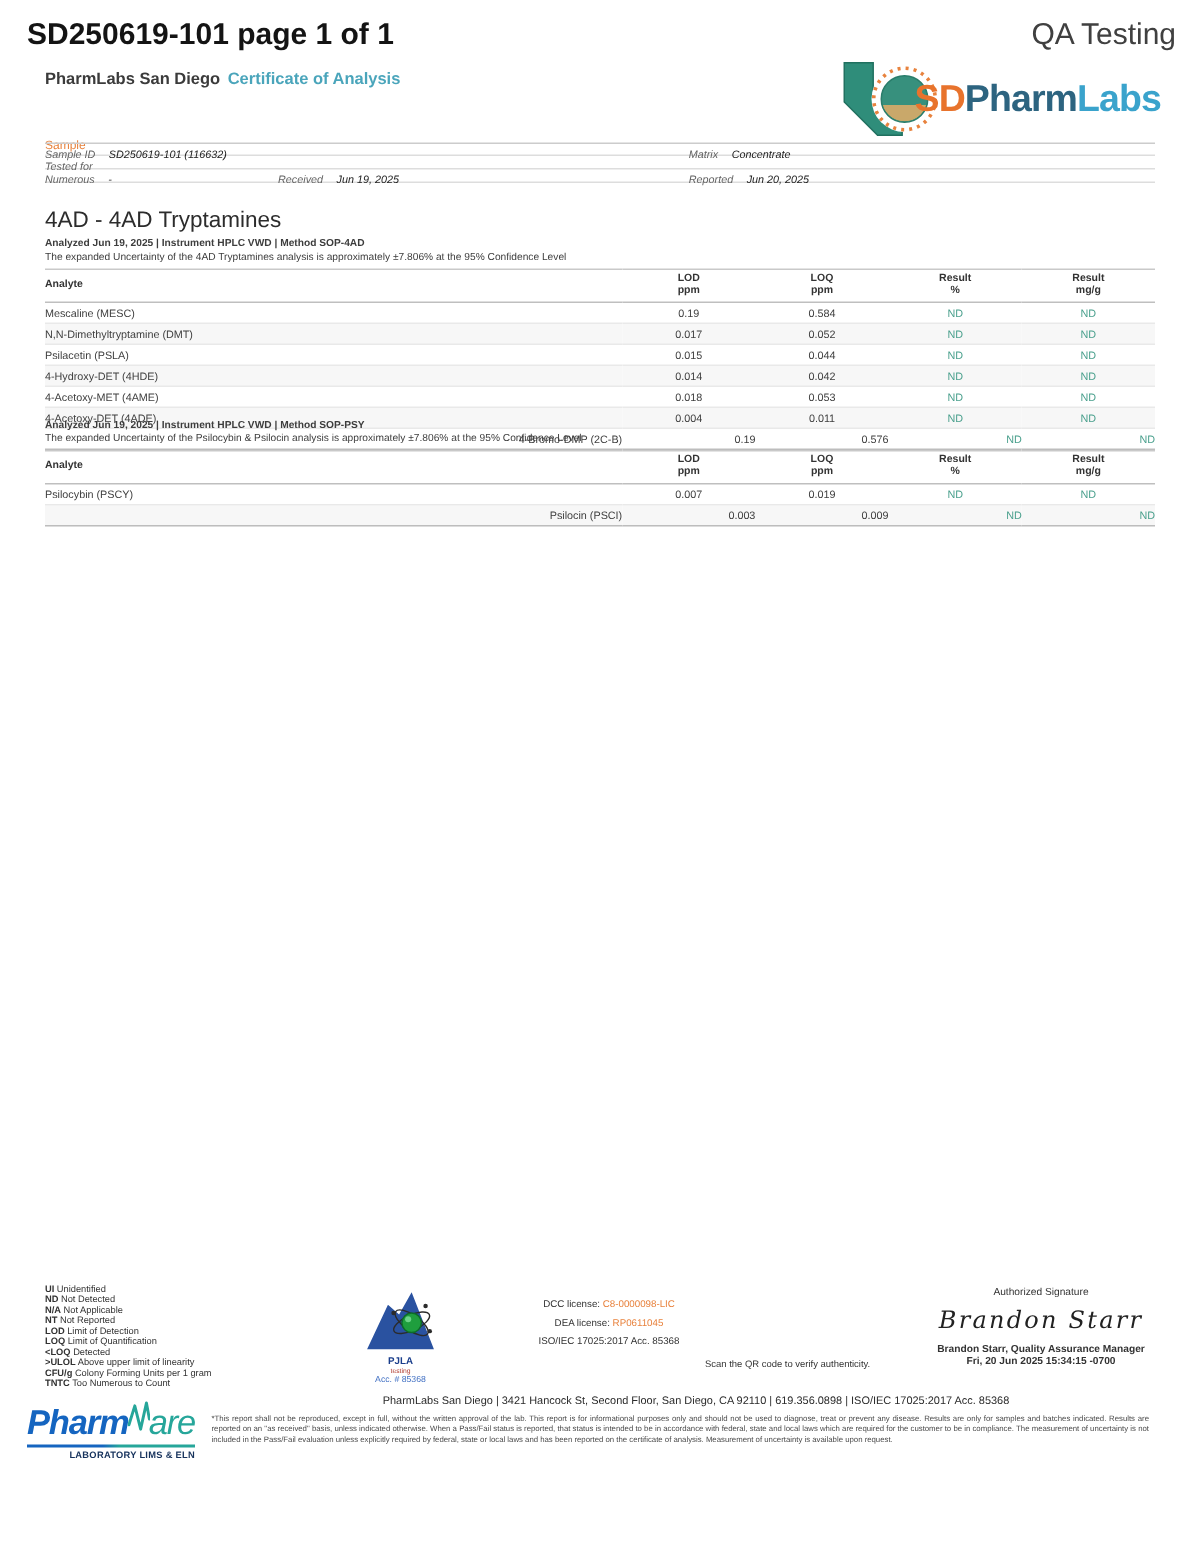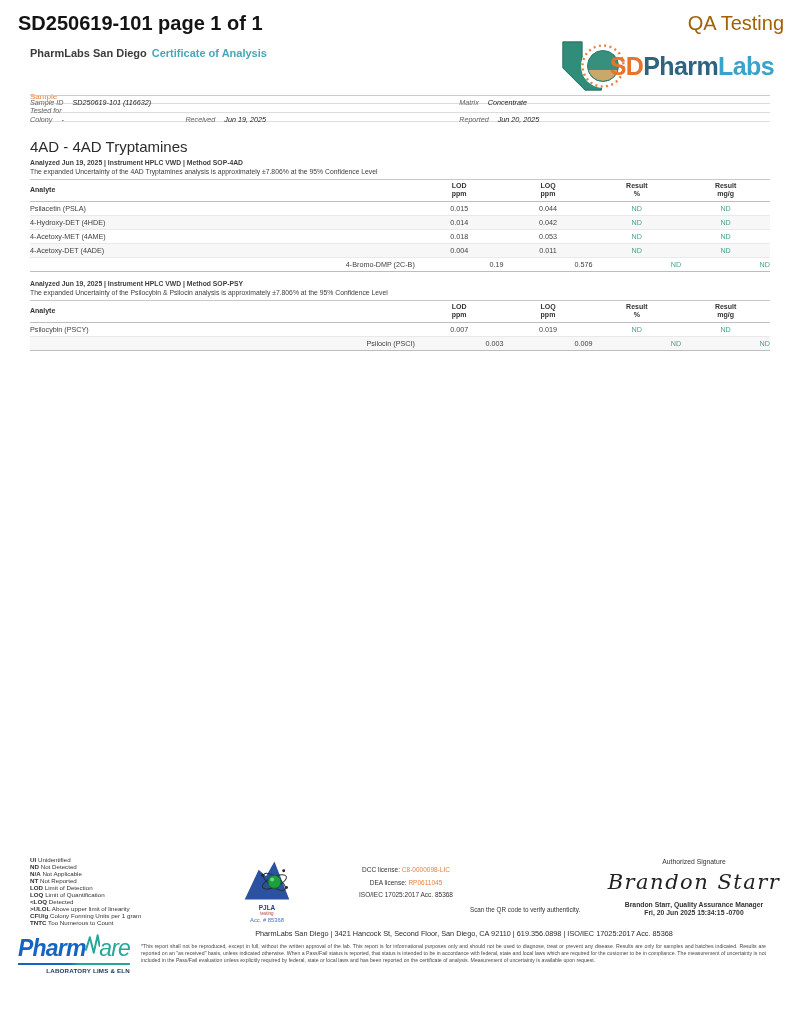--- a/index.html
+++ b/index.html
@@ -2,21 +2,21 @@
 <html><head>
 <meta charset="utf-8">
 <style>
   * { box-sizing: border-box; }
   body { margin:0; background:#ffffff; }
   .page { position:relative; width:800px; height:1035px; background:#fff;
           font-family:"Liberation Sans", sans-serif; color:#2e2e2e; overflow:hidden; }
 
   
   .doc-ref { position:absolute; left:18px; top:12px; font-size:20px; font-weight:700; color:#141414; }
-  .qa-label { position:absolute; right:16px; top:12px; font-size:20px; font-weight:500; color:#a16207; }
+  .qa-label { position:absolute; right:16px; top:12px; font-size:20px; font-weight:500; color:#404040; }
 
   .lab-line { position:absolute; left:30px; top:47px; font-size:11px; font-weight:700; color:#3b3b3b; }
   .lab-line .doctype { color:#4aa5bb; font-weight:600; margin-left:5px; }
   .sample-label { position:absolute; left:30px; top:92px; font-size:8px; color:#e8823d; }
 
   
   .brand-logo { position:absolute; right:26px; top:38px; display:flex; align-items:center; }
   .brand-text { font-size:25px; font-weight:600; letter-spacing:-0.6px; margin-left:-16px; position:relative; z-index:2; }
   .brand-sd { color:#e8732c; } .brand-pharm { color:#2d6480; } .brand-labs { color:#3aa3cc; }
 
@@ -55,21 +55,21 @@
   .pjla-sub  { font-size:4.5px; color:#b03a2e; }
   .pjla-acc  { font-size:5.8px; color:#4472c4; margin-top:1px; }
 
   .licenses { position:absolute; left:336px; top:864px; width:140px; text-align:center;
               font-size:6.5px; line-height:12.6px; color:#333; }
   .licenses .num { color:#e8823d; }
   .qr-note { position:absolute; left:470px; top:906px; font-size:6.3px; color:#333; }
 
   .sig-block { position:absolute; left:598px; top:858px; width:192px; text-align:center; }
   .sig-label { font-size:6.8px; color:#333; }
-  .sig-script { font-family:"DejaVu Serif", serif; font-style:italic; font-size:21px; color:#222;
+  .sig-script { font-family:"DejaVu Serif", serif; font-style:italic; font-size:16px; color:#222;
                 margin-top:5px; letter-spacing:1.5px; white-space:nowrap; }
   .sig-name { font-size:6.8px; font-weight:600; color:#333; margin-top:7px; }
   .sig-date { font-size:6.8px; font-weight:600; color:#333; margin-top:1px; }
 
   .pharmware { position:absolute; left:18px; top:934px; width:112px; }
   .pw-row { display:flex; align-items:baseline; }
   .pw-pharm { font-size:23px; font-style:italic; font-weight:700; color:#1565c0; letter-spacing:-0.8px; }
   .pw-ware  { font-size:23px; font-style:italic; font-weight:500; color:#26a69a; letter-spacing:-0.8px; }
   .pw-underline { height:2px; background:linear-gradient(to right,#1565c0 45%, #26a69a 55%); margin-top:1px; }
   .pw-tag { font-size:6.2px; font-weight:700; color:#16325c; text-align:right; margin-top:1.5px; letter-spacing:0.2px; }
@@ -108,21 +108,21 @@
 
   <div class="info-table">
     <div class="info-row first">
       <span class="cell" style="left:0;"><span class="lbl">Sample ID</span><span class="val">SD250619-101 (116632)</span></span>
       <span class="cell" style="left:58%;"><span class="lbl">Matrix</span><span class="val">Concentrate</span></span>
     </div>
     <div class="info-row">
       <span class="cell" style="left:0;"><span class="lbl">Tested for</span></span>
     </div>
     <div class="info-row">
-      <span class="cell" style="left:0;"><span class="lbl">Colony</span><span class="val">-</span></span>
+      <span class="cell" style="left:0;"><span class="lbl">Numerous</span><span class="val">-</span></span>
       <span class="cell" style="left:21%;"><span class="lbl">Received</span><span class="val">Jun 19, 2025</span></span>
       <span class="cell" style="left:58%;"><span class="lbl">Reported</span><span class="val">Jun 20, 2025</span></span>
     </div>
   </div>
 
   <div class="section sec-0">
     <div class="sec-title">4AD - 4AD Tryptamines</div>
     <div class="sec-meta">Analyzed Jun 19, 2025   |   Instrument HPLC VWD   | Method SOP-4AD</div>
     <div class="sec-unc">The expanded Uncertainty of the 4AD Tryptamines analysis is approximately ±7.806% at the 95% Confidence Level</div>
     <table class="results">
@@ -150,20 +150,34 @@
               <div>Result</div>
               <div>%</div>
             </th>
           <th>
               <div>Result</div>
               <div>mg/g</div>
             </th>
         </tr>
       </thead>
       <tbody>
+          <tr>
+            <td>Mescaline (MESC)</td>
+            <td>0.19</td>
+            <td>0.584</td>
+            <td class="nd">ND</td>
+            <td class="nd">ND</td>
+          </tr>
+          <tr>
+            <td>N,N-Dimethyltryptamine (DMT)</td>
+            <td>0.017</td>
+            <td>0.052</td>
+            <td class="nd">ND</td>
+            <td class="nd">ND</td>
+          </tr>
           <tr>
             <td>Psilacetin (PSLA)</td>
             <td>0.015</td>
             <td>0.044</td>
             <td class="nd">ND</td>
             <td class="nd">ND</td>
           </tr>
           <tr>
             <td>4-Hydroxy-DET (4HDE)</td>
             <td>0.014</td>

